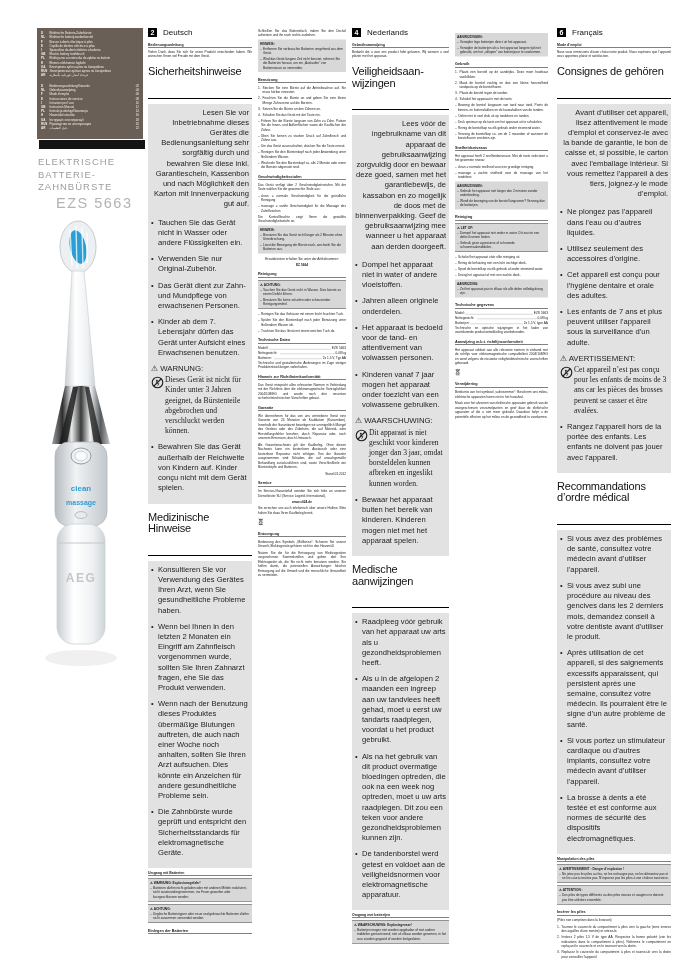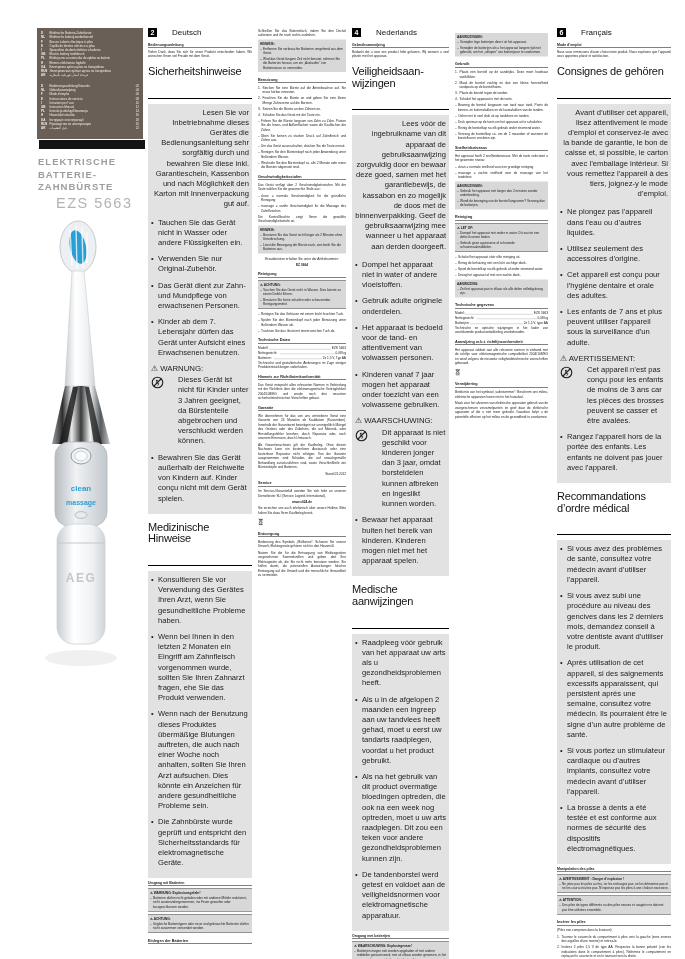--- a/index.html
+++ b/index.html
@@ -3,47 +3,47 @@
 <meta charset="utf-8">
 <style>
   html,body{margin:0;padding:0;}
   body{width:685px;height:959px;position:relative;overflow:hidden;background:#ffffff;
        font-family:"Liberation Sans",sans-serif;color:#111;}
   
   .lang-box{position:absolute;left:37px;top:28px;width:106px;height:111px;background:#6a5f57;
             padding:3px 4px;box-sizing:border-box;}
   .black-strip{position:absolute;left:39px;top:140px;width:106px;height:9px;background:#141414;}
   .prod-title{position:absolute;left:38px;top:156px;color:#9d9d9d;font-size:9.5px;
-              line-height:12.5px;letter-spacing:1px;font-weight:bold;}
+              line-height:12.5px;letter-spacing:1px;font-weight:normal;}
   .model-no{position:absolute;left:56px;top:195px;color:#b3b3b3;font-size:14.5px;
             letter-spacing:1.5px;}
   .lang-row{display:flex;color:#f2ede7;line-height:8.4px;font-size:6px;}
   .lang-row .code{width:17px;font-weight:bold;flex:none;}
   .lang-row .label{flex:1;}
   .lang-row .page{flex:none;margin-left:3px;}
   .lang-group2{margin-top:13px;}
   
   .tiny-wrap{position:relative;}
   .tiny-inner{width:200%;transform:scale(0.5);transform-origin:0 0;font-size:6.4px;
               line-height:9px;text-align:justify;color:#1a1a1a;}
   
   .col{position:absolute;top:28px;}
-  .lang-header{display:flex;align-items:center;gap:15px;margin-bottom:5px;}
+  .lang-header{display:flex;align-items:center;gap:6px;margin-bottom:5px;}
   .lang-num{background:#000;color:#fff;width:9px;height:9px;font-size:7px;font-weight:bold;
             display:flex;align-items:center;justify-content:center;flex:none;}
   .lang-name{font-size:8px;}
   .big-heading{font-size:11px;line-height:11.6px;letter-spacing:-0.2px;border-bottom:0.8px solid #000;
                padding-bottom:20px;margin:8px 0 5px;white-space:pre-line;}
   .big-panel{background:#e2e2e2;padding:4px 3px;font-size:7.6px;line-height:10.2px;color:#222;
              margin-bottom:2px;}
   .bp-p{margin:0 0 8px;text-align:right;}
   .bp-b{position:relative;padding-left:7px;margin:0 0 6px;}
   .bp-b::before{content:"\2022";position:absolute;left:0;}
   .bp-warn-title{font-weight:normal;font-size:7.8px;margin:2px 0 1px;}
-  .bp-warn-body{display:flex;gap:14px;margin-bottom:6px;}
+  .bp-warn-body{display:flex;gap:1px;margin-bottom:6px;font-family:Liberation Serif, serif;}
   .no3-icon{flex:none;margin-top:1px;}
   
   .t-bold{font-weight:bold;font-size:7px;border-bottom:0.9px solid #000;padding-bottom:1px;margin:2px 0 3px;text-align:left;}
   .t-head{font-weight:bold;font-size:7.6px;border-bottom:0.9px solid #000;padding-bottom:2px;margin:10px 0 4px;text-align:left;}
   .t-p{margin:0 0 4px;}
   .t-pc{margin:3px 0;text-align:center;}
   .t-pcb{margin:3px 0;text-align:center;font-weight:bold;}
   .t-pr{text-align:right;margin:0 0 4px;}
   .t-box{background:#d8d8d8;padding:3px 4px;margin:5px 0;text-align:left;}
   .t-box.warn{border-top:1.2px solid #4a4a4a;border-bottom:1.2px solid #4a4a4a;}
@@ -397,21 +397,21 @@
         <div class="tiny-inner">
           <div class="t-bold">Gebruiksaanwijzing</div>
           <div class="t-p">Bedankt dat u voor ons product hebt gekozen. Wij wensen u veel plezier met het apparaat.</div>
         </div>
       </div>
       <div class="big-heading">Veiligheidsaan-
 wijzingen</div>
       <div class="big-panel">
         <p class="bp-p">Lees vóór de ingebruikname van dit apparaat de gebruiksaanwijzing zorgvuldig door en bewaar deze goed, samen met het garantiebewijs, de kassabon en zo mogelijk de doos met de binnenverpakking. Geef de gebruiksaanwijzing mee wanneer u het apparaat aan derden doorgeeft.</p>
         <div class="bp-b">Dompel het apparaat niet in water of andere vloeistoffen.</div>
-        <div class="bp-b">Gebruik adulte originele onderdelen.</div>
+        <div class="bp-b">Jahren alleen originele onderdelen.</div>
         <div class="bp-b">Het apparaat is bedoeld voor de tand- en attentivement van volwassen personen.</div>
         <div class="bp-b">Kinderen vanaf 7 jaar mogen het apparaat onder toezicht van een volwassene gebruiken.</div>
         <div class="bp-warn-title"><span class="warn-glyph">⚠ </span>WAARSCHUWING:</div>
         <div class="bp-warn-body">
           <span class="no3-icon"><svg viewBox="0 0 16 16" width="13" height="13">
               <circle cx="8" cy="8" r="6.5" fill="none" stroke="#222" stroke-width="1.4"></circle>
               <line x1="3.4" y1="12.6" x2="12.6" y2="3.4" stroke="#222" stroke-width="1.4"></line>
               <circle cx="7.2" cy="5.8" r="1.2" fill="#222"></circle>
               <path d="M6 8 L9.6 9.4 L8.2 12" fill="none" stroke="#222" stroke-width="1"></path>
             </svg></span>

